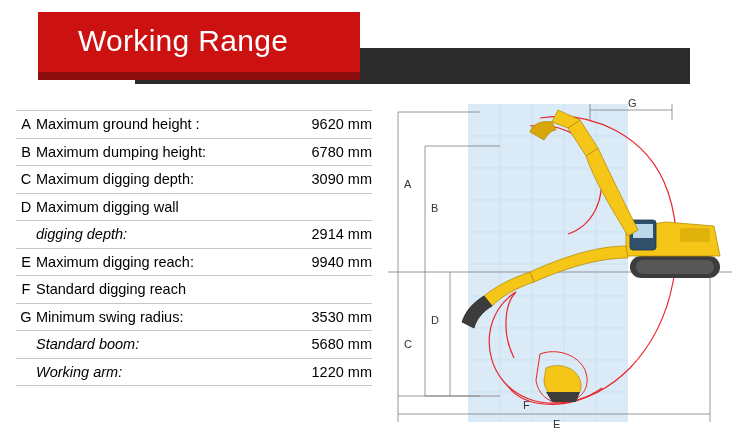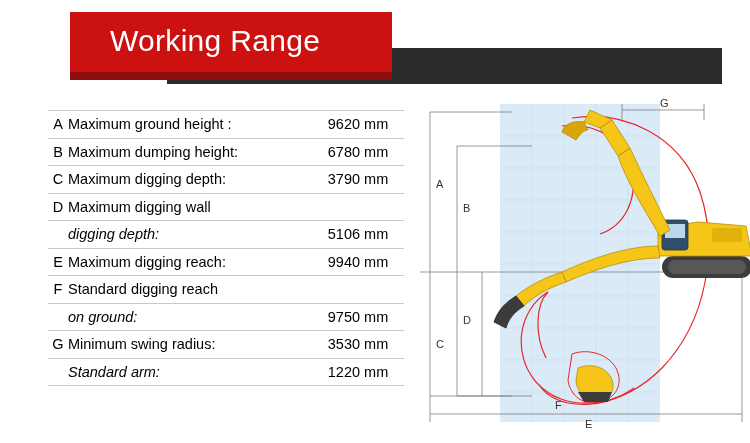--- a/index.html
+++ b/index.html
@@ -11,21 +11,20 @@
     height: 443px;
     background: #ffffff;
     font-family: "Liberation Sans", sans-serif;
     overflow: hidden;
     position: relative;
   }
   .page {
     position: relative;
     width: 700px;
     height: 443px;
-    margin-left: 32px;
   }
 
   
   .header {
     position: absolute;
     left: 0;
     top: 0;
     width: 750px;
     height: 92px;
   }
@@ -89,21 +88,21 @@
   }
   .cell-letter {
     width: 20px;
     text-align: center;
     padding-right: 2px;
   }
   .cell-label {
     padding-left: 2px;
   }
   .cell-value {
-    text-align: center;
+    text-align: right;
     padding-right: 6px;
     width: 92px;
   }
   .indent {
     padding-left: 16px;
     font-style: italic;
   }
 
   
   .diagram {
@@ -142,55 +141,55 @@
         <td class="cell-value">9620 mm</td>
       </tr>
       <tr>
         <td class="cell-letter">B</td>
         <td class="cell-label">Maximum dumping height:</td>
         <td class="cell-value">6780 mm</td>
       </tr>
       <tr>
         <td class="cell-letter">C</td>
         <td class="cell-label">Maximum digging depth:</td>
-        <td class="cell-value">3790 mm</td>
+        <td class="cell-value">3090 mm</td>
       </tr>
       <tr>
         <td class="cell-letter">D</td>
         <td class="cell-label">Maximum digging wall</td>
         <td class="cell-value"></td>
       </tr>
       <tr>
         <td class="cell-letter"></td>
         <td class="cell-label indent">digging depth:</td>
-        <td class="cell-value">5106 mm</td>
+        <td class="cell-value">2914 mm</td>
       </tr>
       <tr>
         <td class="cell-letter">E</td>
         <td class="cell-label">Maximum digging reach:</td>
         <td class="cell-value">9940 mm</td>
       </tr>
       <tr>
         <td class="cell-letter">F</td>
         <td class="cell-label">Standard digging reach</td>
         <td class="cell-value"></td>
       </tr>
       <tr>
-        <td class="cell-letter"></td>
-        <td class="cell-label indent">on ground:</td>
-        <td class="cell-value">9750 mm</td>
-      </tr>
-      <tr>
         <td class="cell-letter">G</td>
         <td class="cell-label">Minimum swing radius:</td>
         <td class="cell-value">3530 mm</td>
       </tr>
       <tr>
         <td class="cell-letter"></td>
-        <td class="cell-label indent">Standard arm:</td>
+        <td class="cell-label indent">Standard boom:</td>
+        <td class="cell-value">5680 mm</td>
+      </tr>
+      <tr>
+        <td class="cell-letter"></td>
+        <td class="cell-label indent">Working arm:</td>
         <td class="cell-value">1220 mm</td>
       </tr>
     </tbody>
   </table>
 
   <div class="diagram">
     <svg width="360" height="336" viewBox="0 0 360 336" xmlns="http://www.w3.org/2000/svg">
 
       <rect x="88" y="8" width="160" height="318" fill="#dbeaf7"></rect>
 

